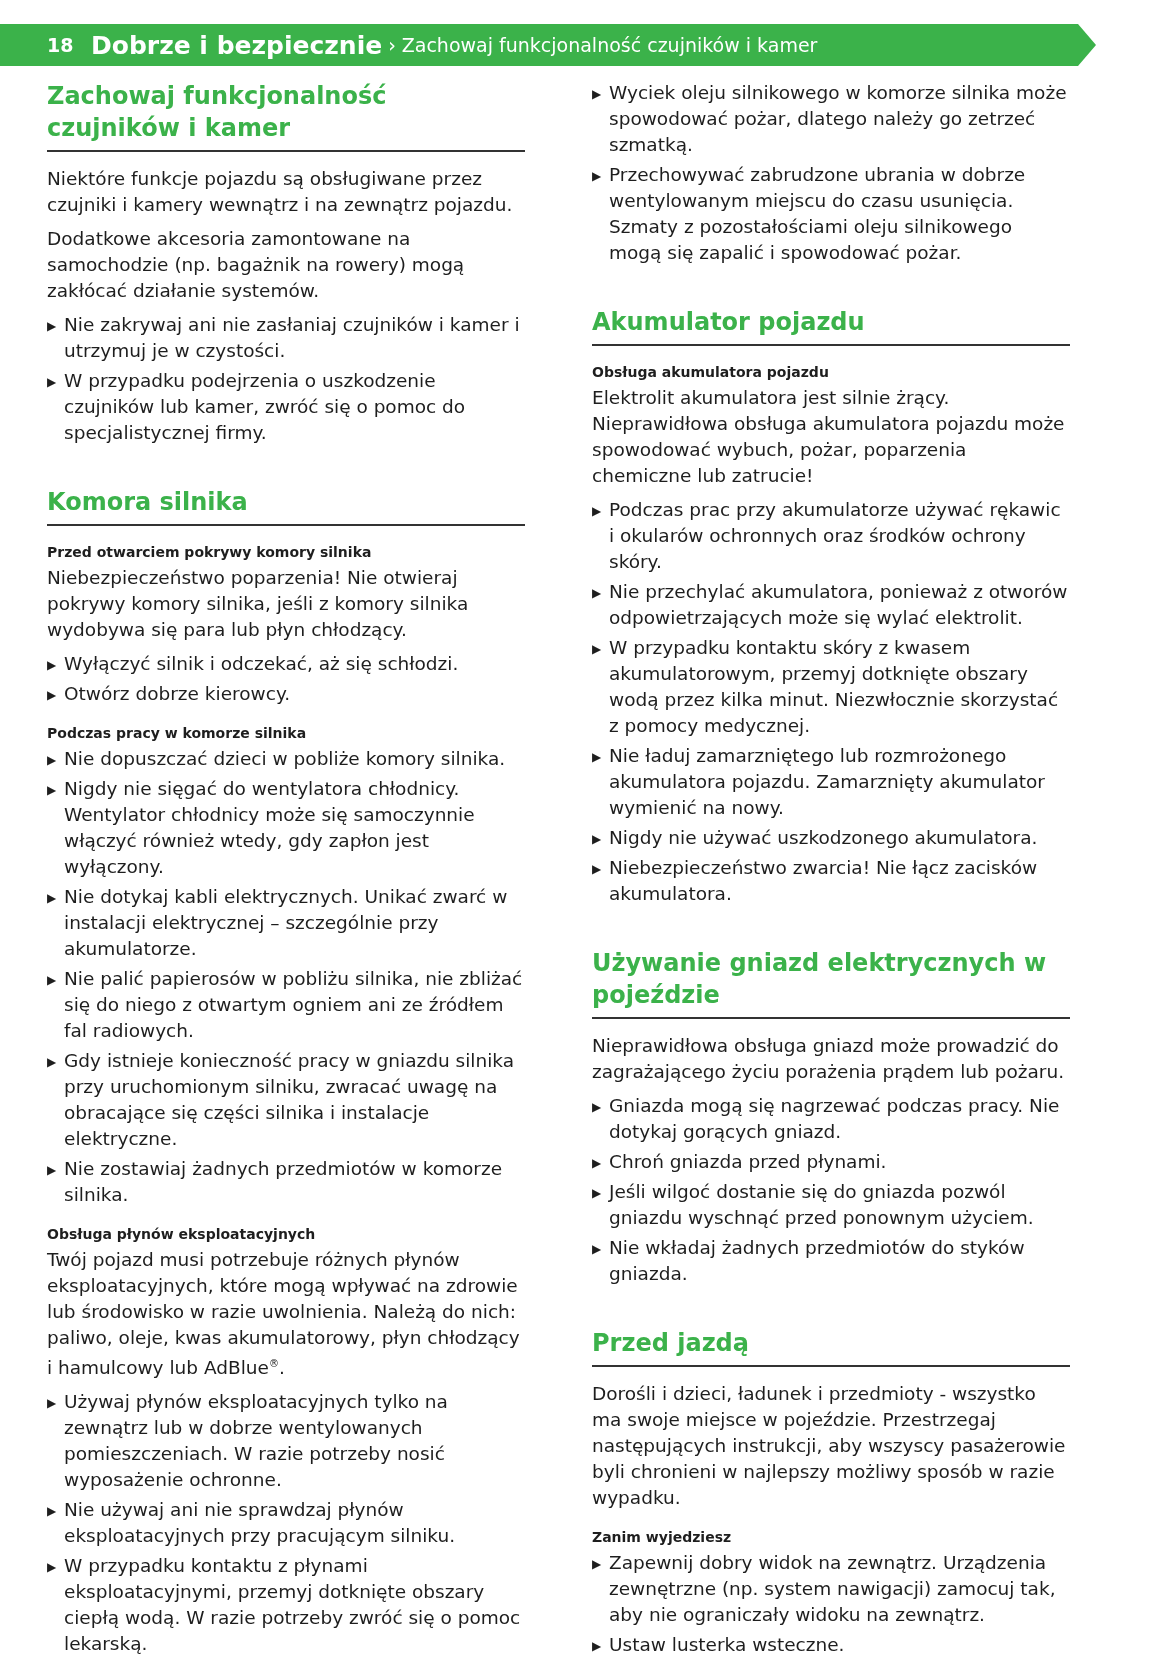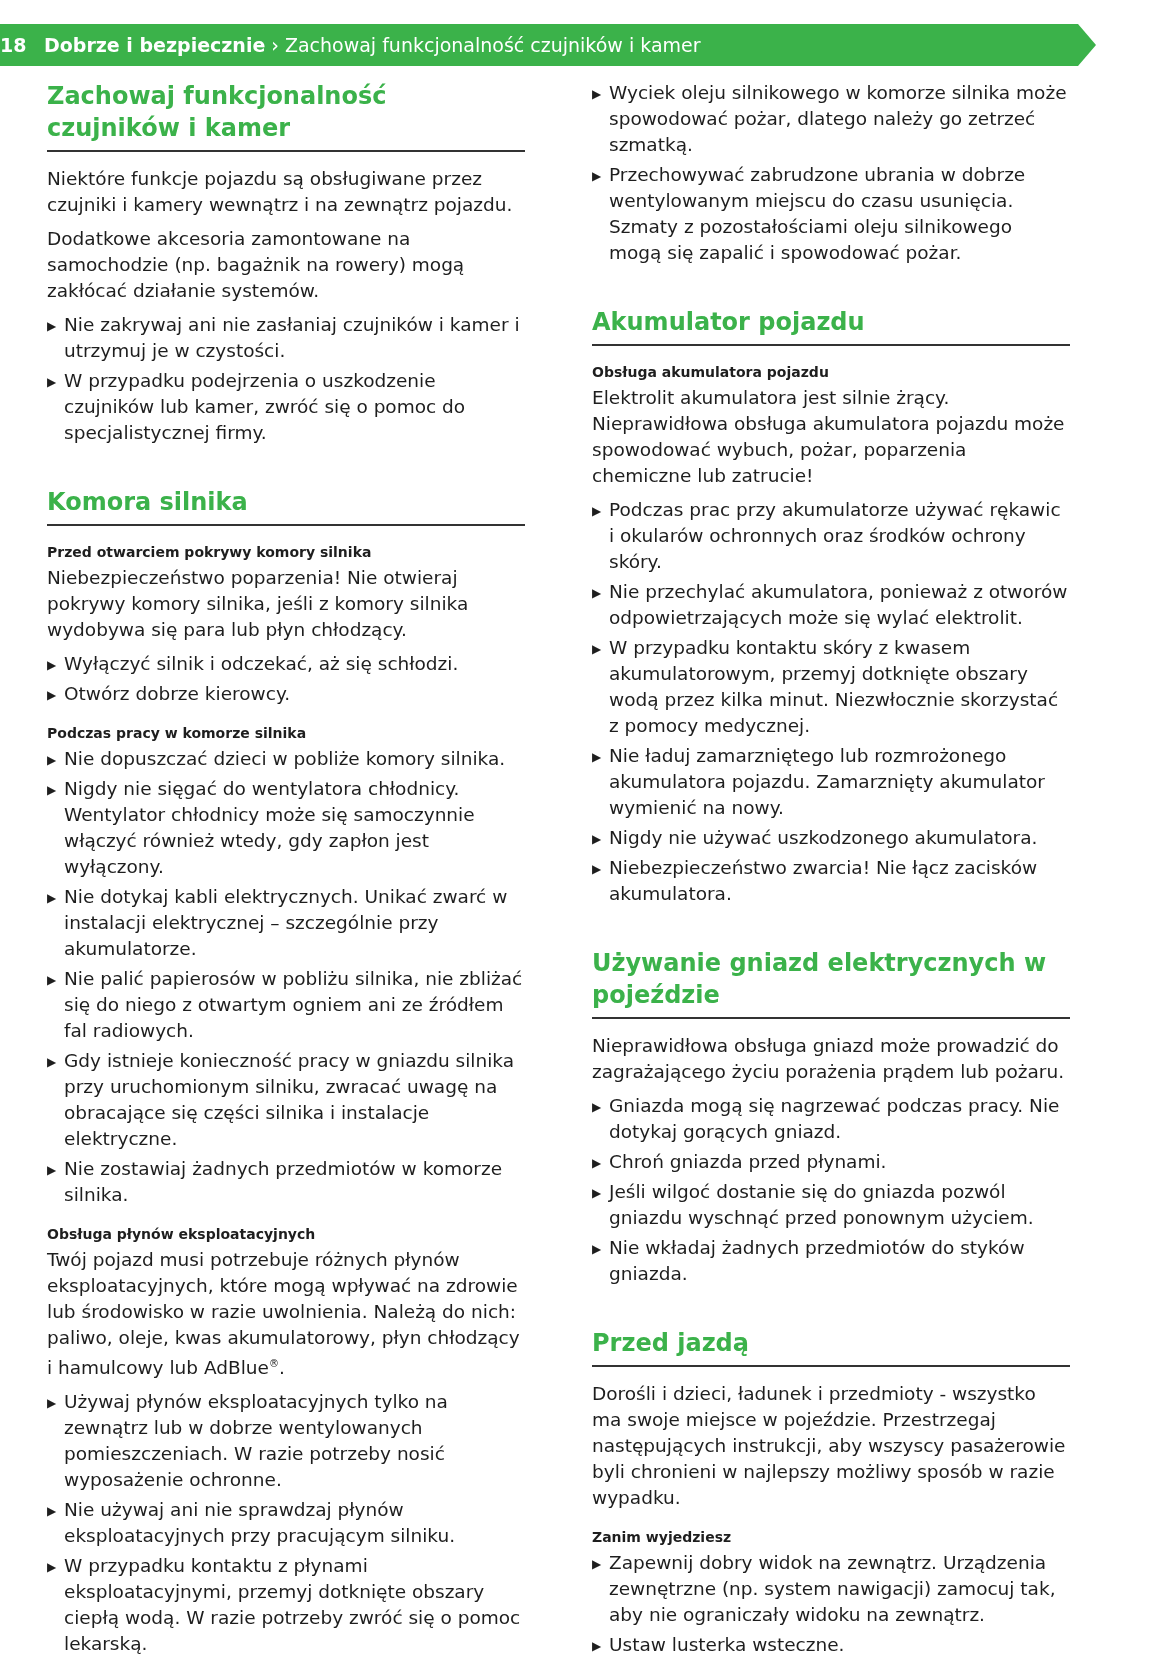--- a/index.html
+++ b/index.html
@@ -1,22 +1,22 @@
 <!DOCTYPE html>
 <html><head>
 <meta charset="utf-8">
 <style>
   html, body { margin: 0; padding: 0; background: #ffffff; }
   body { width: 1166px; height: 1654px; position: relative; overflow: hidden;
          font-family: "DejaVu Sans", sans-serif; color: #1e1e1e; }
   .header { position: absolute; left: 0; top: 24px; width: 1096px; height: 42px;
             background: #3bb24a; color: #fff; display: flex; align-items: center;
             clip-path: polygon(0 0, 1078px 0, 1096px 50%, 1078px 100%, 0 100%); }
-  .header .pnum { font-size: 19px; font-weight: bold; width: 44px; }
-  .header .chap { font-size: 19px; font-weight: bold; }
+  .header .pnum { margin-left: 47px; font-size: 19px; font-weight: bold; width: 44px; }
+  .header .chap { font-size: 25px; font-weight: bold; }
   .header .sep { font-size: 19px; margin: 0 6px; }
   .header .sect { font-size: 19px; }
   .col { position: absolute; top: 80px; width: 478px; }
   .col.left { left: 47px; }
   .col.right { left: 592px; }
   h2 { color: #3bb24a; font-size: 24px; font-weight: bold; line-height: 32px; margin: 0;
        padding-bottom: 6px; border-bottom: 2px solid #333; }
   .gap-top { margin-top: 40px; }
   p { font-size: 18.5px; line-height: 26px; margin: 0; }
   .para { margin-top: 8px; }

